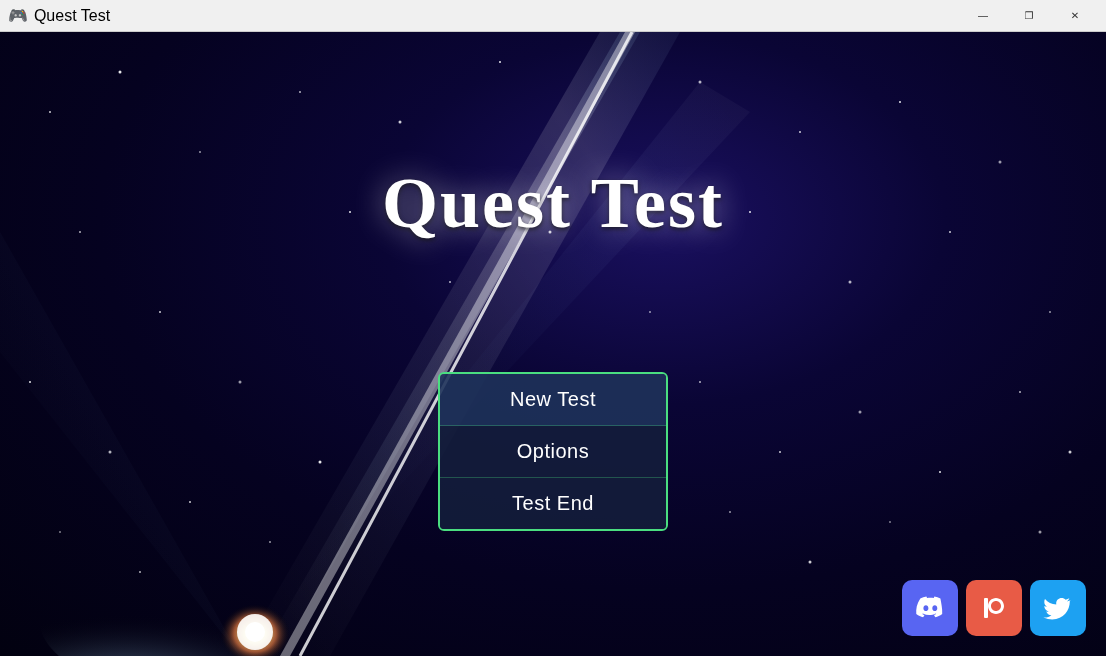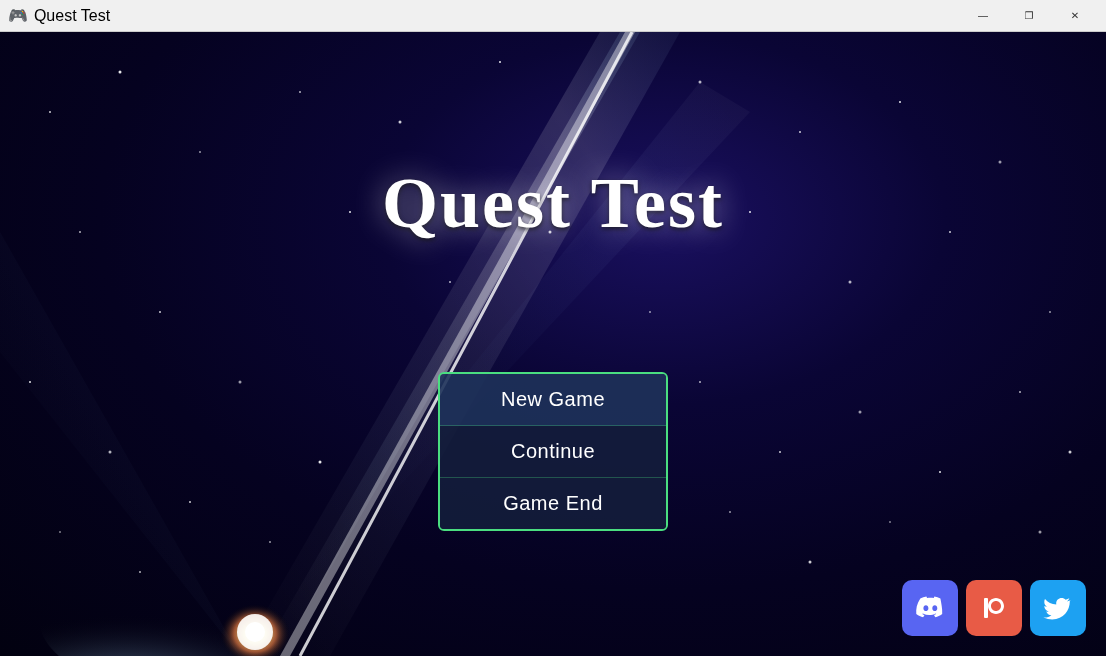--- a/index.html
+++ b/index.html
@@ -262,23 +262,23 @@
       <stop offset="100%" stop-color="transparent" stop-opacity="0"></stop>
     </radialGradient>
     <ellipse cx="255" cy="602" rx="35" ry="30" fill="url(#fireballGrad)"></ellipse>
     <circle cx="255" cy="600" r="18" fill="white" opacity="0.9"></circle>
     <circle cx="255" cy="600" r="10" fill="white"></circle>
   </svg>
 
   <div id="game-title">Quest Test</div>
 
   <div id="menu-container">
-    <button class="menu-btn">New Game</button>
-    <button class="menu-btn">Continue</button>
-    <button class="menu-btn">Game End</button>
+    <button class="menu-btn">New Test</button>
+    <button class="menu-btn">Options</button>
+    <button class="menu-btn">Test End</button>
   </div>
 
   <div id="social-icons">
     <div class="social-icon social-discord" title="Discord">
 
       <svg width="32" height="32" viewBox="0 0 32 32" fill="white" xmlns="http://www.w3.org/2000/svg">
         <path d="M26.4 6.4C24.5 5.5 22.5 4.9 20.4 4.6c-0.2 0.4-0.5 0.9-0.7 1.3c-2.2-0.3-4.4-0.3-6.6 0c-0.2-0.4-0.5-0.9-0.7-1.3C10.2 4.9 8.2 5.5 6.3 6.4C2.8 11.7 1.8 16.8 2.3 21.9c2.3 1.7 4.6 2.7 6.8 3.4c0.5-0.7 1-1.5 1.4-2.3c-0.8-0.3-1.5-0.6-2.2-1.1c0.2-0.1 0.4-0.3 0.5-0.4c4.2 2 8.8 2 12.9 0c0.2 0.1 0.4 0.3 0.5 0.4c-0.7 0.4-1.5 0.8-2.2 1.1c0.4 0.8 0.9 1.6 1.4 2.3c2.2-0.7 4.5-1.7 6.8-3.4C28.5 16.2 27.2 11.1 26.4 6.4zM11.9 19.1c-1.4 0-2.5-1.3-2.5-2.9s1.1-2.9 2.5-2.9s2.5 1.3 2.5 2.9S13.3 19.1 11.9 19.1zM20.8 19.1c-1.4 0-2.5-1.3-2.5-2.9s1.1-2.9 2.5-2.9s2.5 1.3 2.5 2.9S22.2 19.1 20.8 19.1z"></path>
       </svg>
     </div>
     <div class="social-icon social-patreon" title="Patreon">

